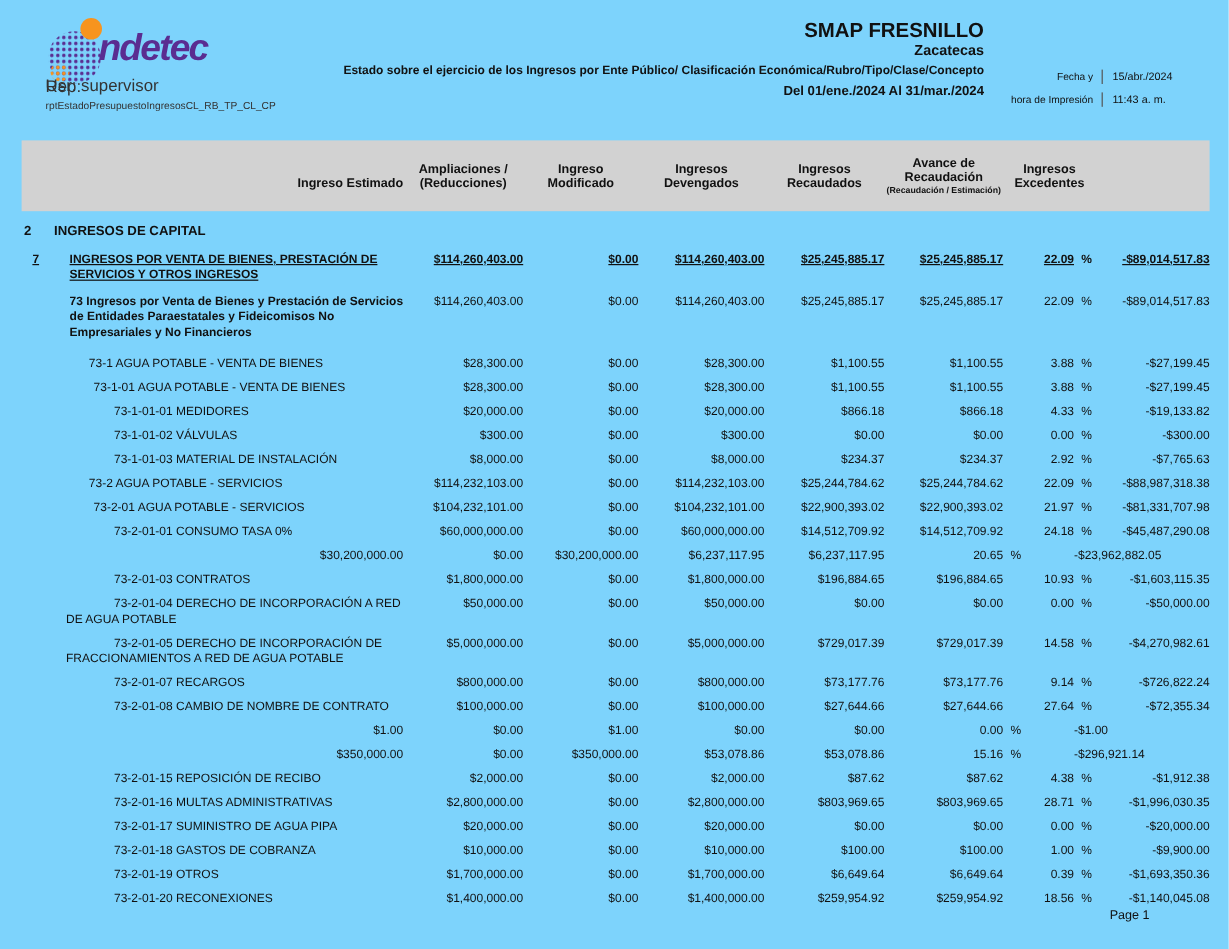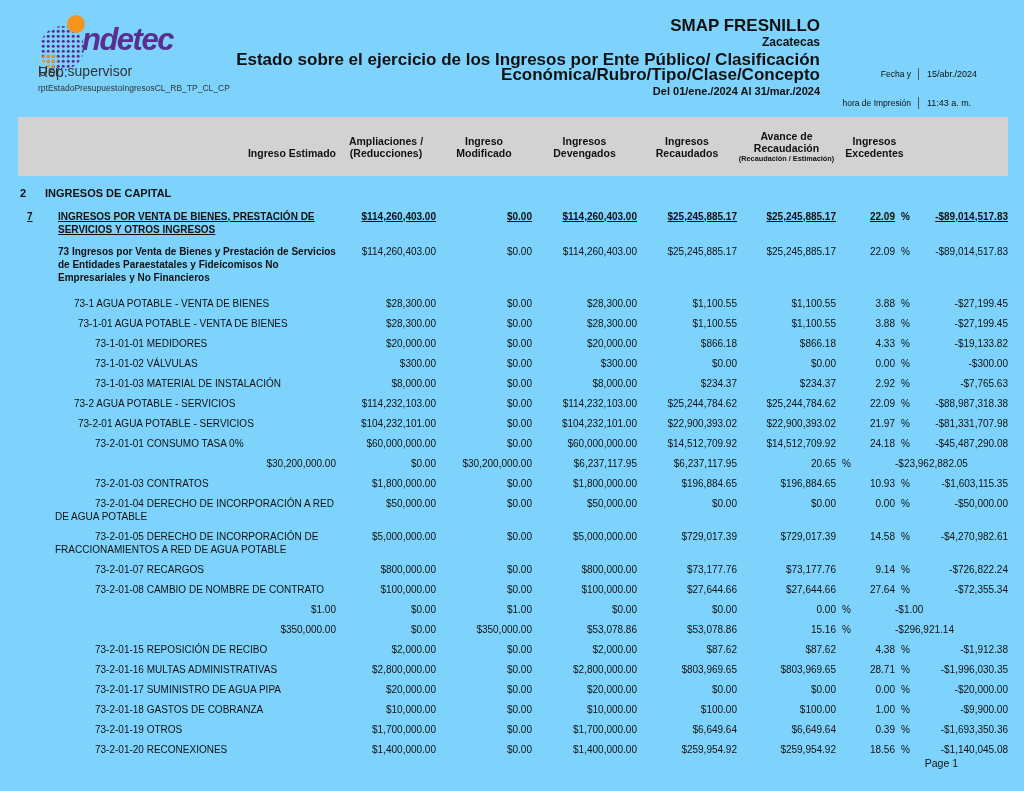--- a/index.html
+++ b/index.html
@@ -13,23 +13,23 @@
     font-size:31px;font-weight:bold;font-style:italic;color:var(--purple,#5A2D91);
     letter-spacing:-1.5px;margin-left:-16px;margin-top:10px;line-height:1;
   }
   .meta{position:absolute;left:38px;top:66px;font-size:14px;color:#333;line-height:10px;}
   .meta .usr-label{position:relative;}
   .meta .rep-overlap{position:absolute;left:0;top:4px;}
   .report-id{position:absolute;left:38px;top:83px;font-size:8.5px;color:#333;}
   .title-block{position:absolute;left:140px;top:16px;width:680px;text-align:right;}
   .t-company{font-size:17px;font-weight:bold;line-height:19px;}
   .t-state{font-size:12px;font-weight:bold;line-height:14px;}
-  .t-report{font-size:17px;font-weight:bold;line-height:15px;margin-top:3px;}
+  .t-report{font-size:10px;font-weight:bold;line-height:15px;margin-top:3px;}
   .t-period{font-size:11px;font-weight:bold;line-height:13px;margin-top:3px;}
-  .print-info{position:absolute;right:14px;top:68px;display:grid;grid-template-columns:78px 92px;row-gap:17px;font-size:8.5px;}
+  .print-info{position:absolute;right:14px;top:58px;display:grid;grid-template-columns:78px 92px;row-gap:7px;font-size:8.5px;}
   .print-info .lbl{text-align:right;padding-right:7px;line-height:12px;}
   .print-info .val{border-left:1px solid #555;padding-left:8px;font-size:9px;line-height:12px;}
   
   .band{
     position:absolute;left:18px;top:117px;width:990px;height:59px;background:var(--band,#D2D2D2);
     display:grid;grid-template-columns:318px 100px 96px 105px 100px 99px 77px 95px;
     align-items:center;font-weight:bold;font-size:10.5px;line-height:12px;
   }
   .band .h{text-align:center;}
   .band .h-est{text-align:right;padding-top:13px;}

